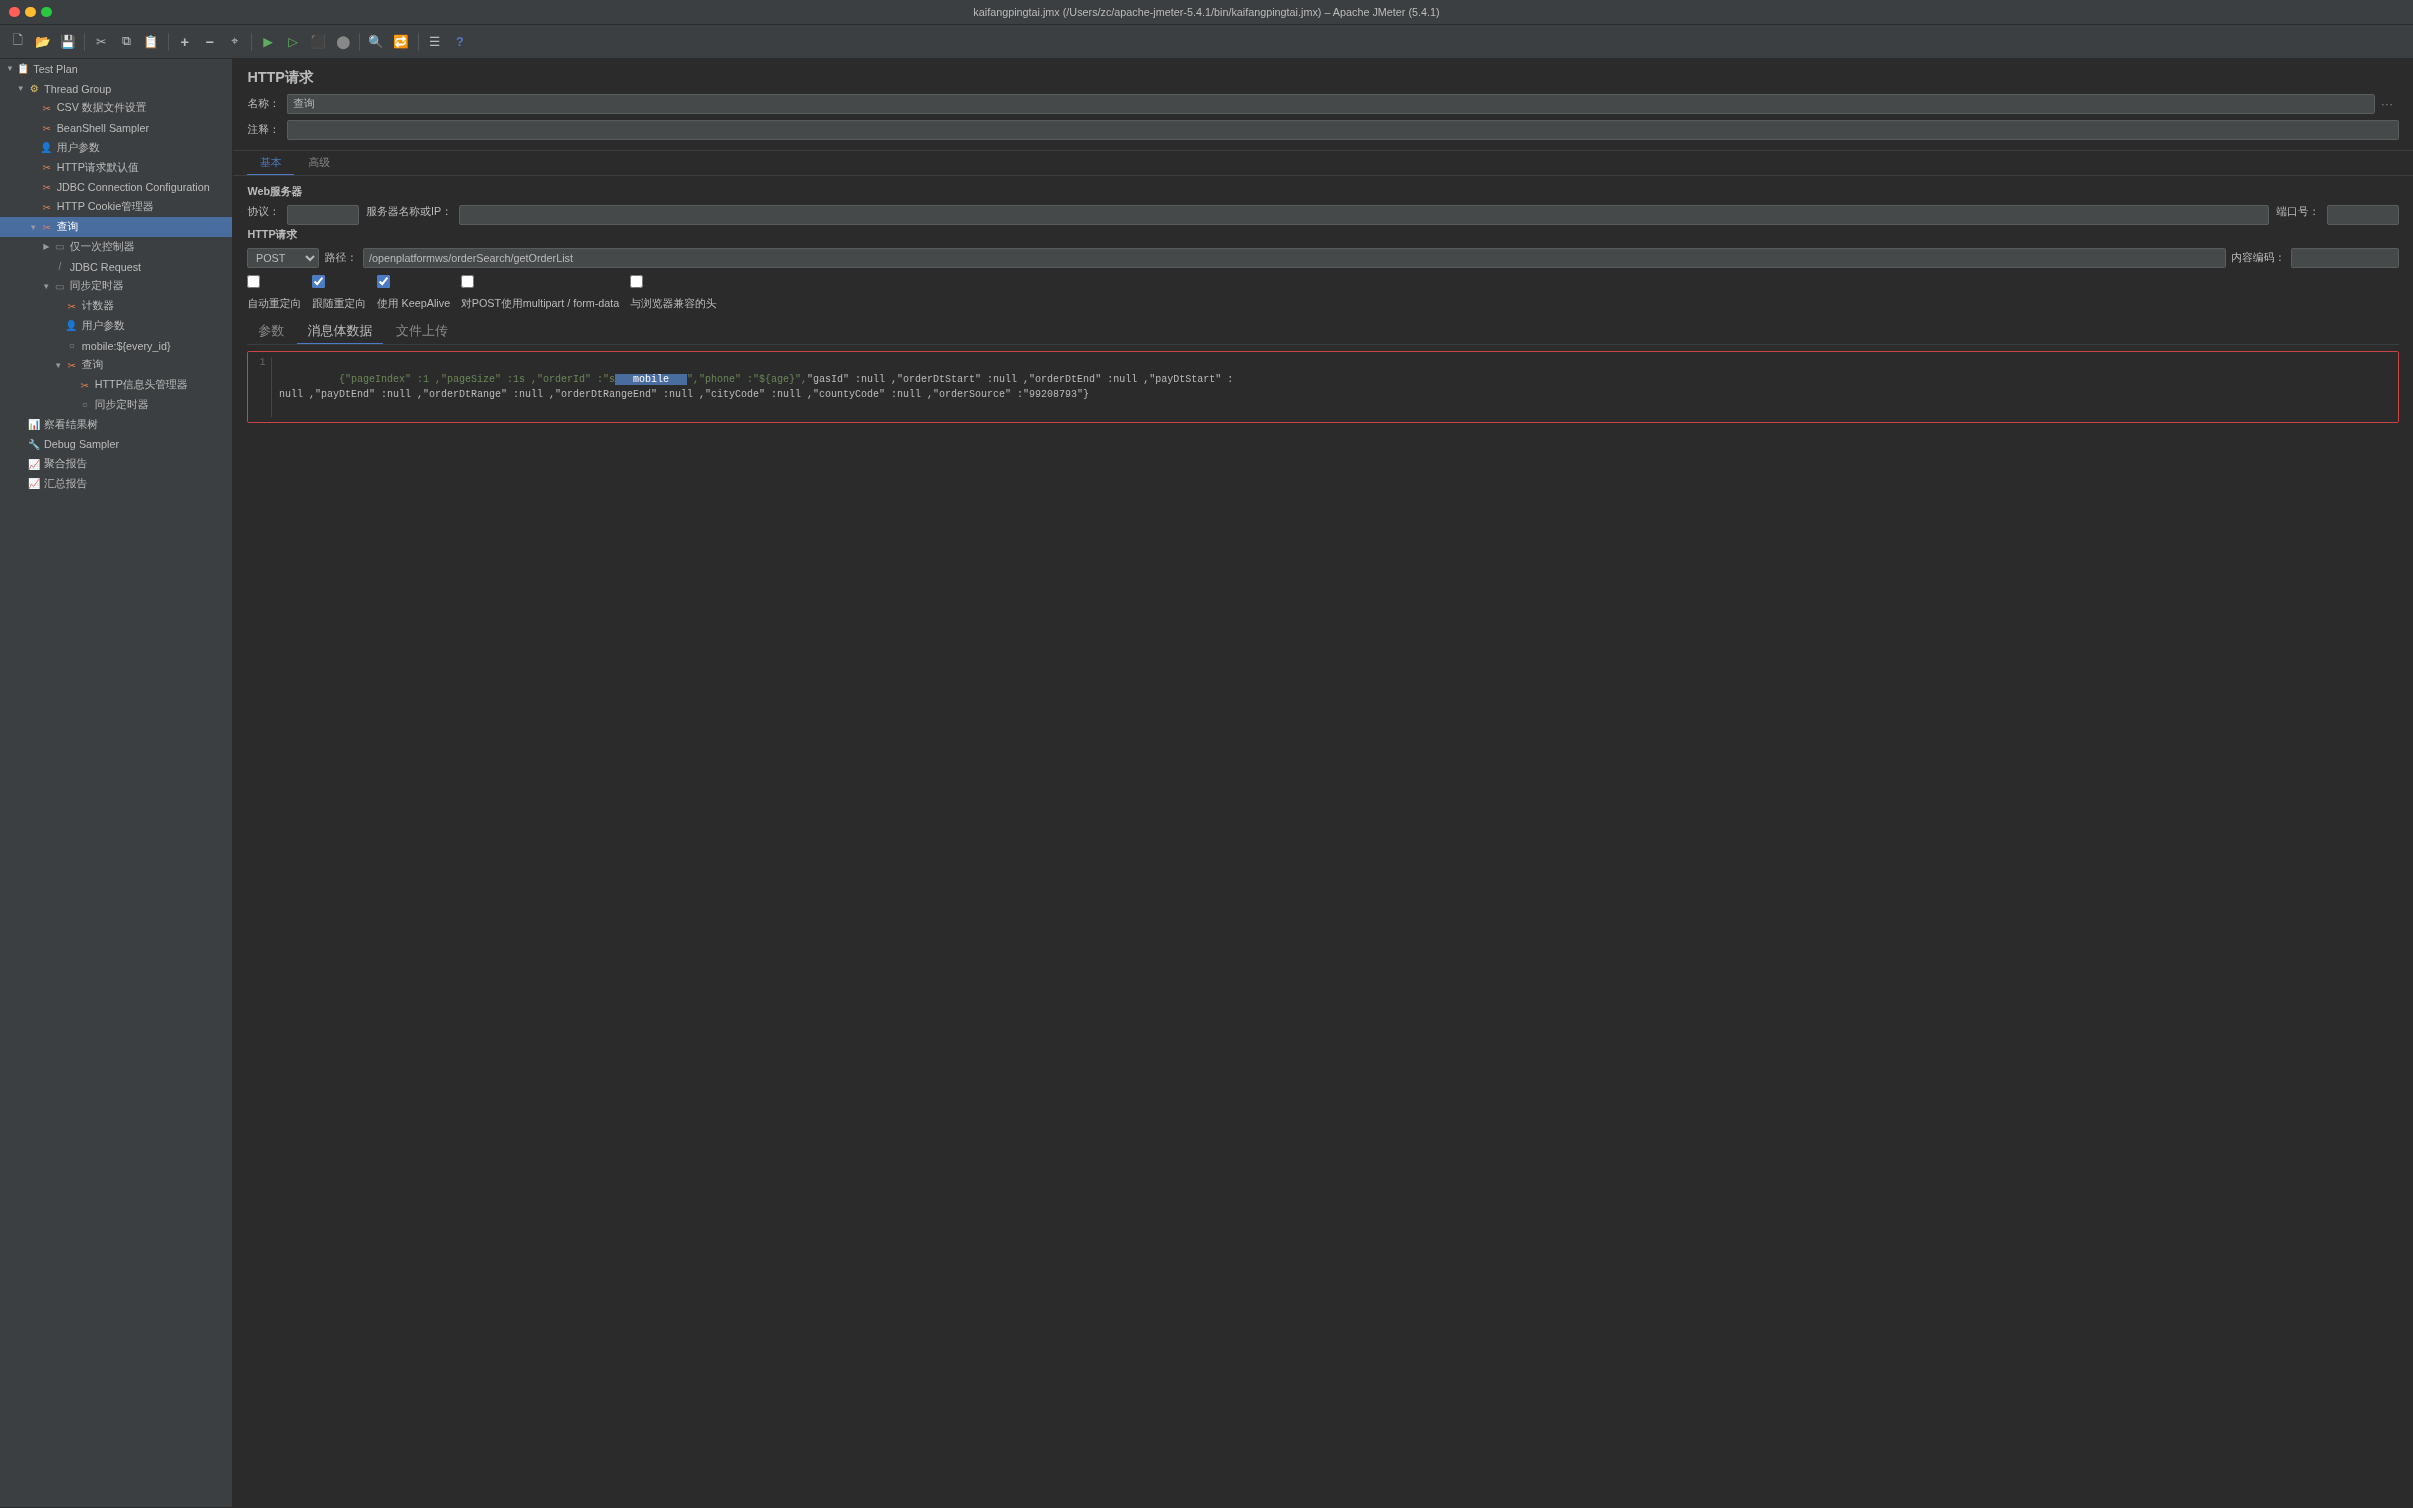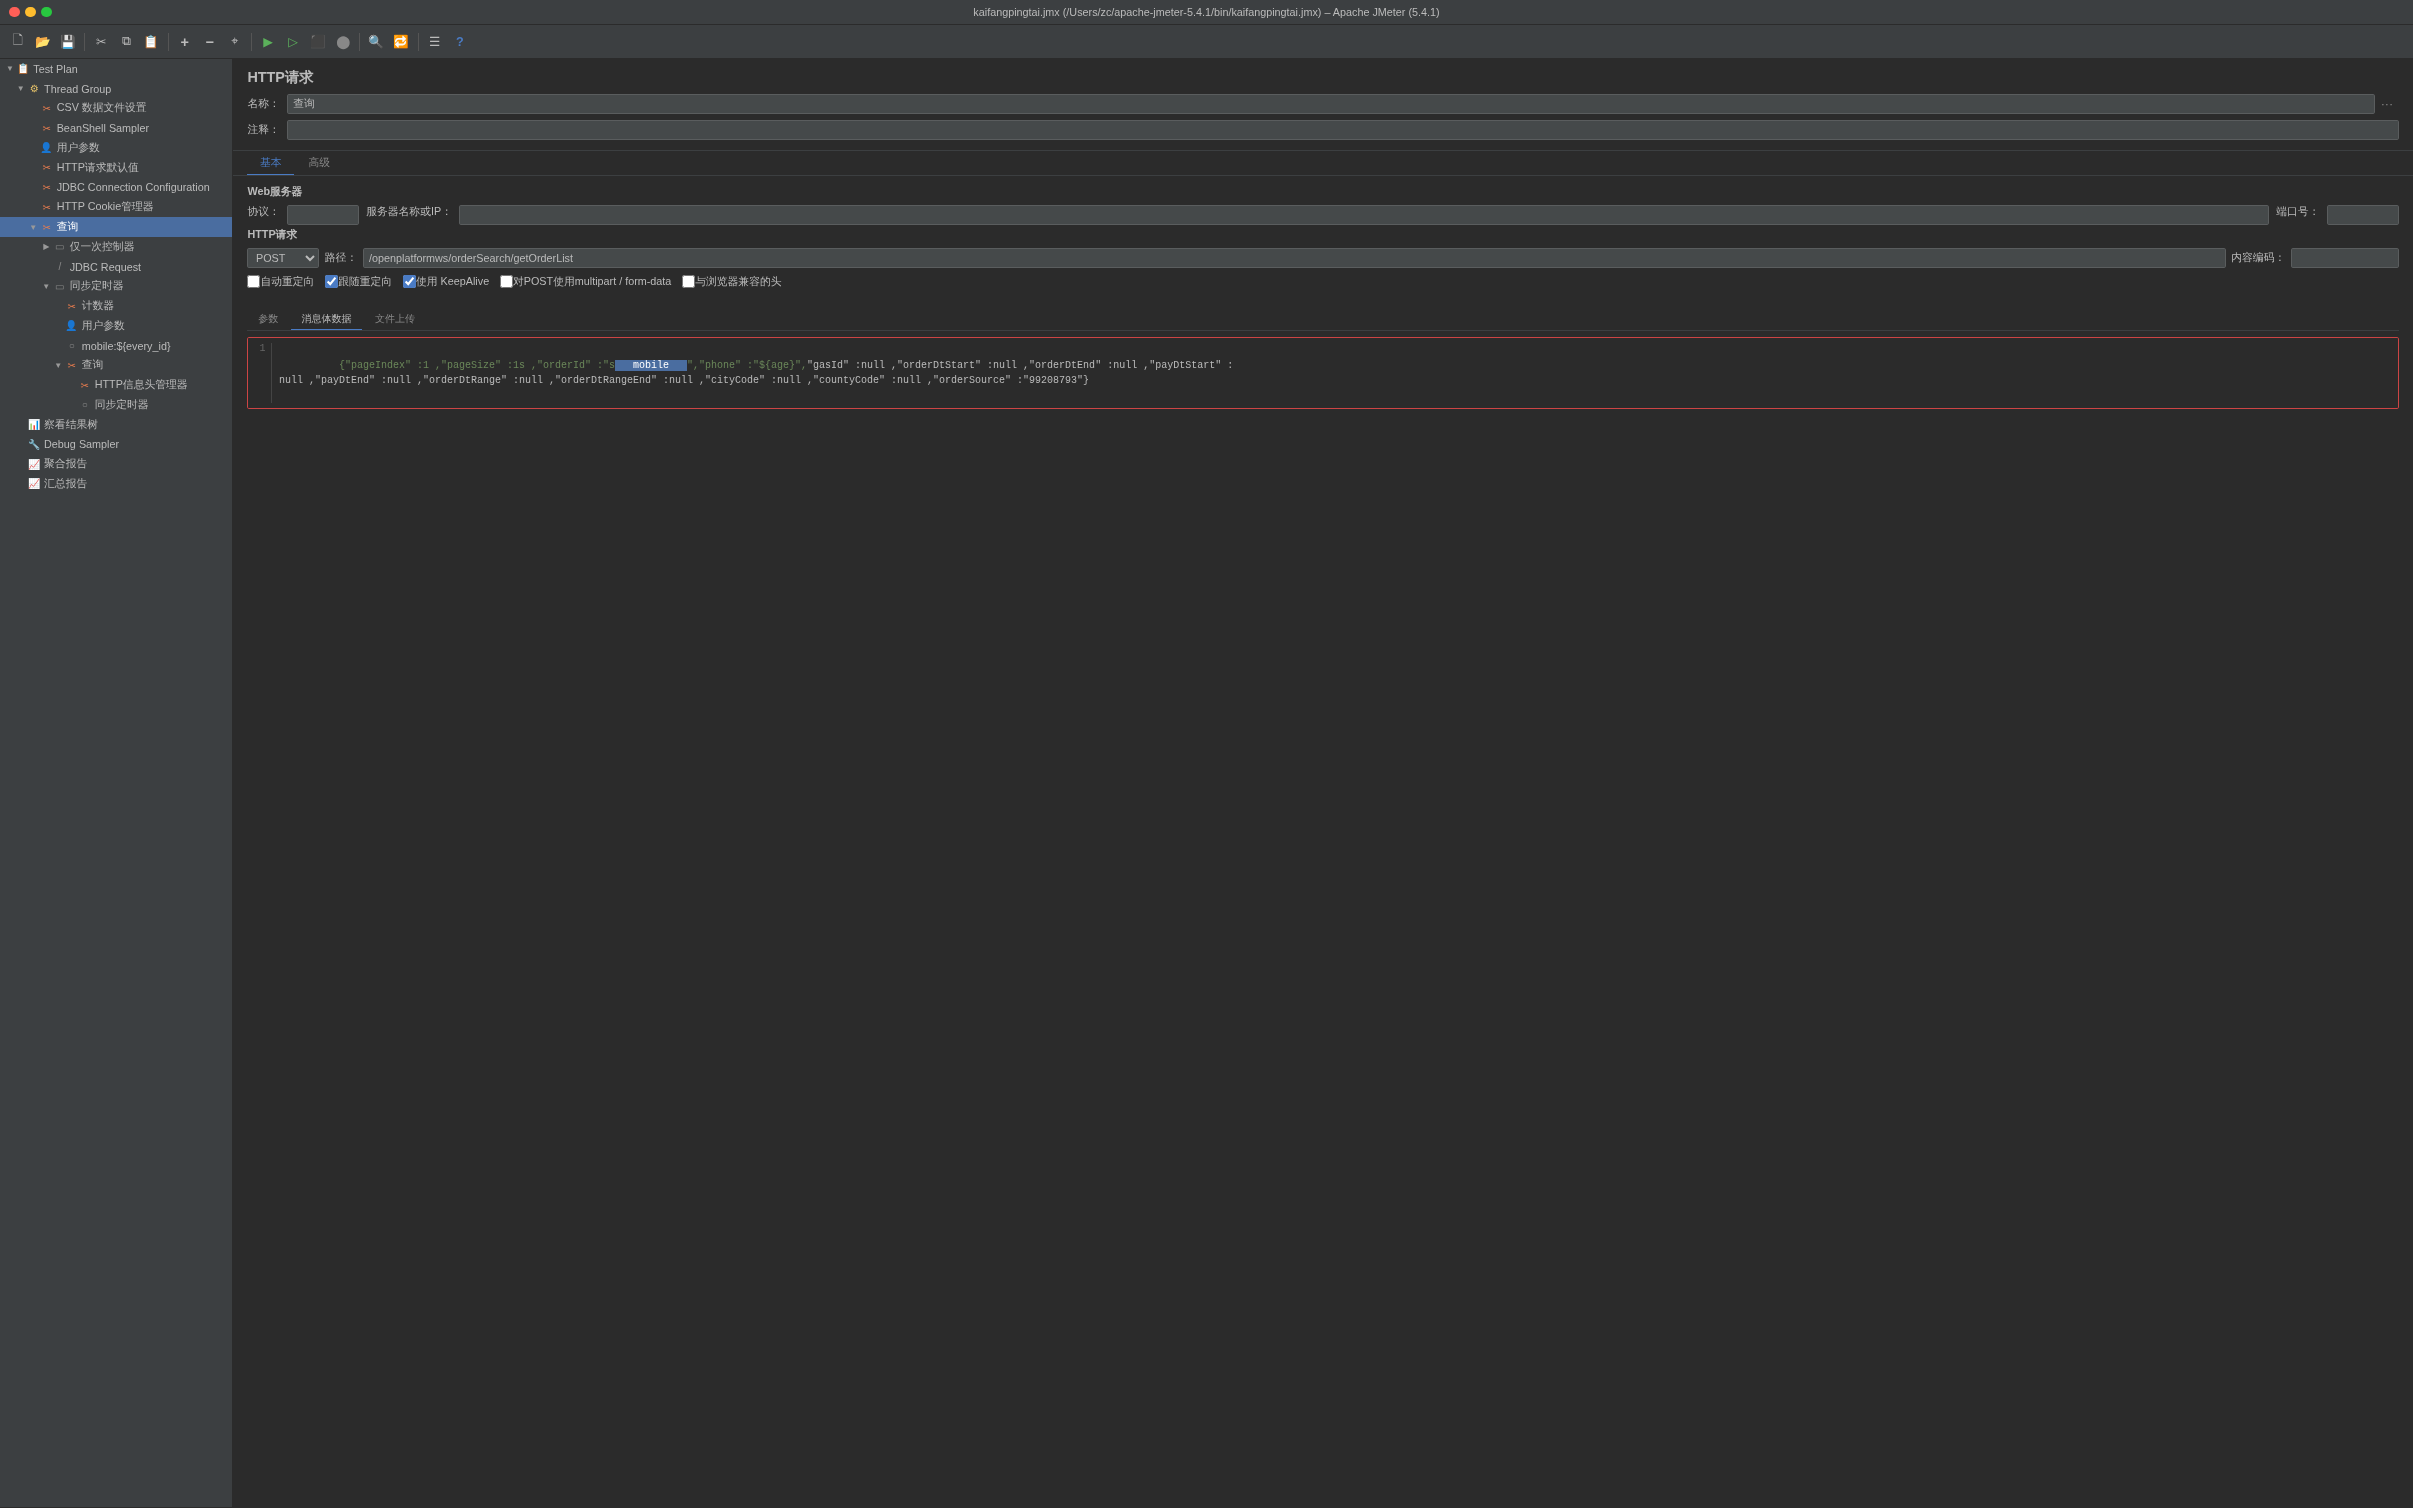--- a/index.html
+++ b/index.html
@@ -257,41 +257,41 @@
     }
     .checkbox-row {
       display: flex;
       align-items: center;
       gap: 10.8px;
       margin-bottom: 7.2px;
       flex-wrap: wrap;
     }
     .checkbox-item {
       display: flex;
-      align-items: center;
-      gap: 0;
-      font-size: 10.8px;
-      color: #bbbbbb;
+      align-items: flex-start;
+      gap: 9px;
+      font-size: 10.8px;
+      color: #bbbbbb;
+      flex-direction: column;
     }
     .checkbox-item input[type="checkbox"] {
       accent-color: #4a7bc4;
     }
     
     #params-tabs {
       display: flex;
       gap: 1.8px;
       border-bottom: 0.9px solid #3c3f41;
       margin-bottom: 5.4px;
     }
     .params-tab {
       padding: 3.6px 10.8px;
       cursor: pointer;
-      font-size: 10px;
+      font-size: 13px;
       color: #888;
-      margin-top: 12px;
     }
     .params-tab.active { color: #bbbbbb; border-bottom: 1.8px solid #4a7bc4; }
     
     #code-editor {
       background: #2b2b2b;
       border: 1.8px solid #cc4444;
       border-radius: 1.8px;
       padding: 5.4px;
       font-family: "Courier New", monospace;
       font-size: 10px;

